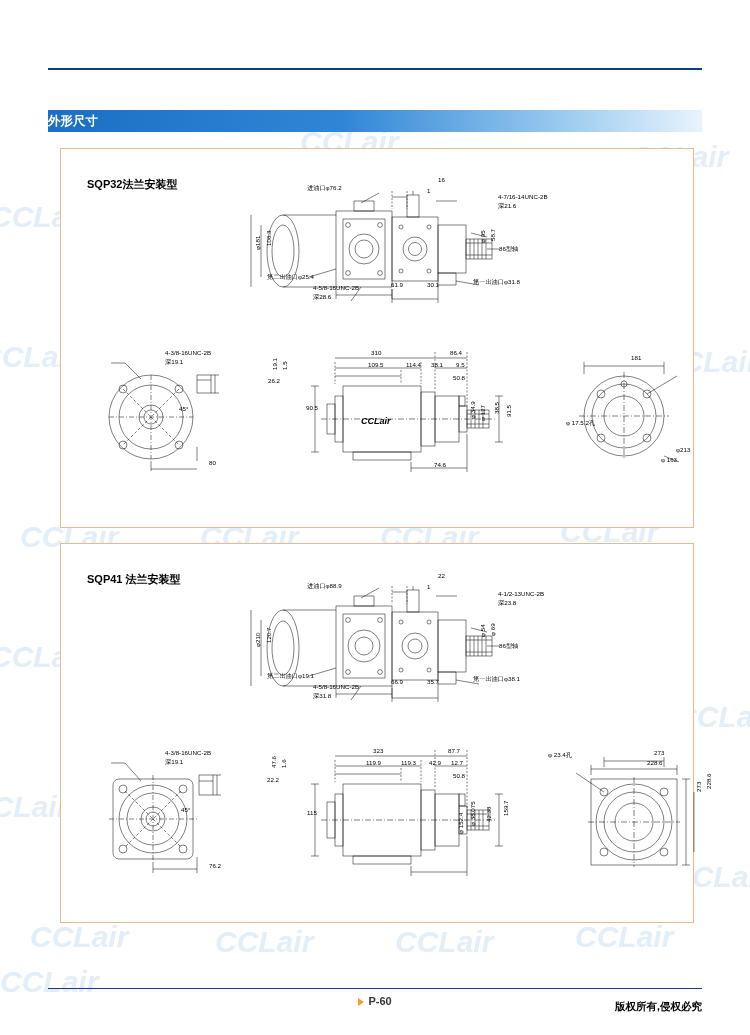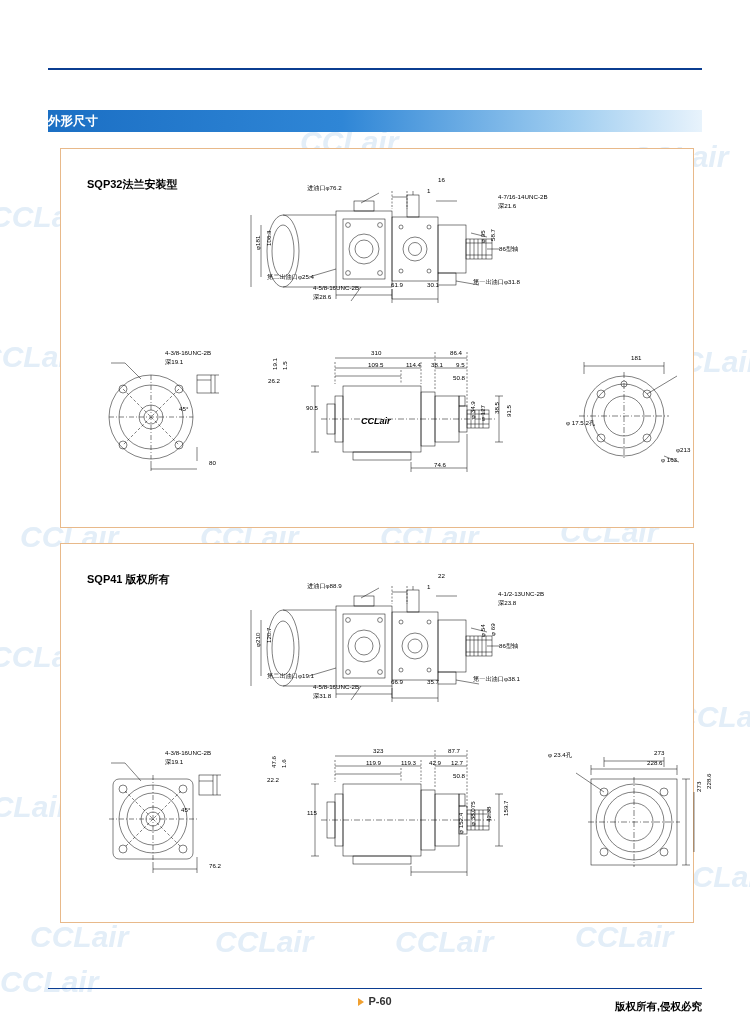--- a/index.html
+++ b/index.html
@@ -371,21 +371,21 @@
       <line x1="95" y1="102" x2="110" y2="108"></line>
     </svg>
   </div>
   <div class="lbl" style="left:570px; top:205px;">181</div>
   <div class="lbl" style="left:505px; top:270px;">φ 17.5.2孔</div>
   <div class="lbl" style="left:615px; top:297px;">φ213</div>
   <div class="lbl" style="left:600px; top:307px;">φ 163</div>
 </div>
 
 <div class="panel" id="panel2">
-  <div class="panel-title">SQP41 版权所有</div>
+  <div class="panel-title">SQP41 法兰安装型</div>
 
   <div class="dwg" style="left:170px; top:42px;">
     <svg width="320" height="130" viewBox="0 0 320 130" stroke="#000" fill="none" stroke-width="0.5">
       <ellipse cx="52" cy="62" rx="16" ry="38"></ellipse>
       <ellipse cx="52" cy="62" rx="11" ry="27"></ellipse>
       <line x1="52" y1="24" x2="105" y2="24"></line>
       <line x1="52" y1="100" x2="105" y2="100"></line>
       <rect x="105" y="20" width="56" height="80"></rect>
       <rect x="112" y="28" width="42" height="64"></rect>
       <circle cx="133" cy="60" r="16"></circle>

